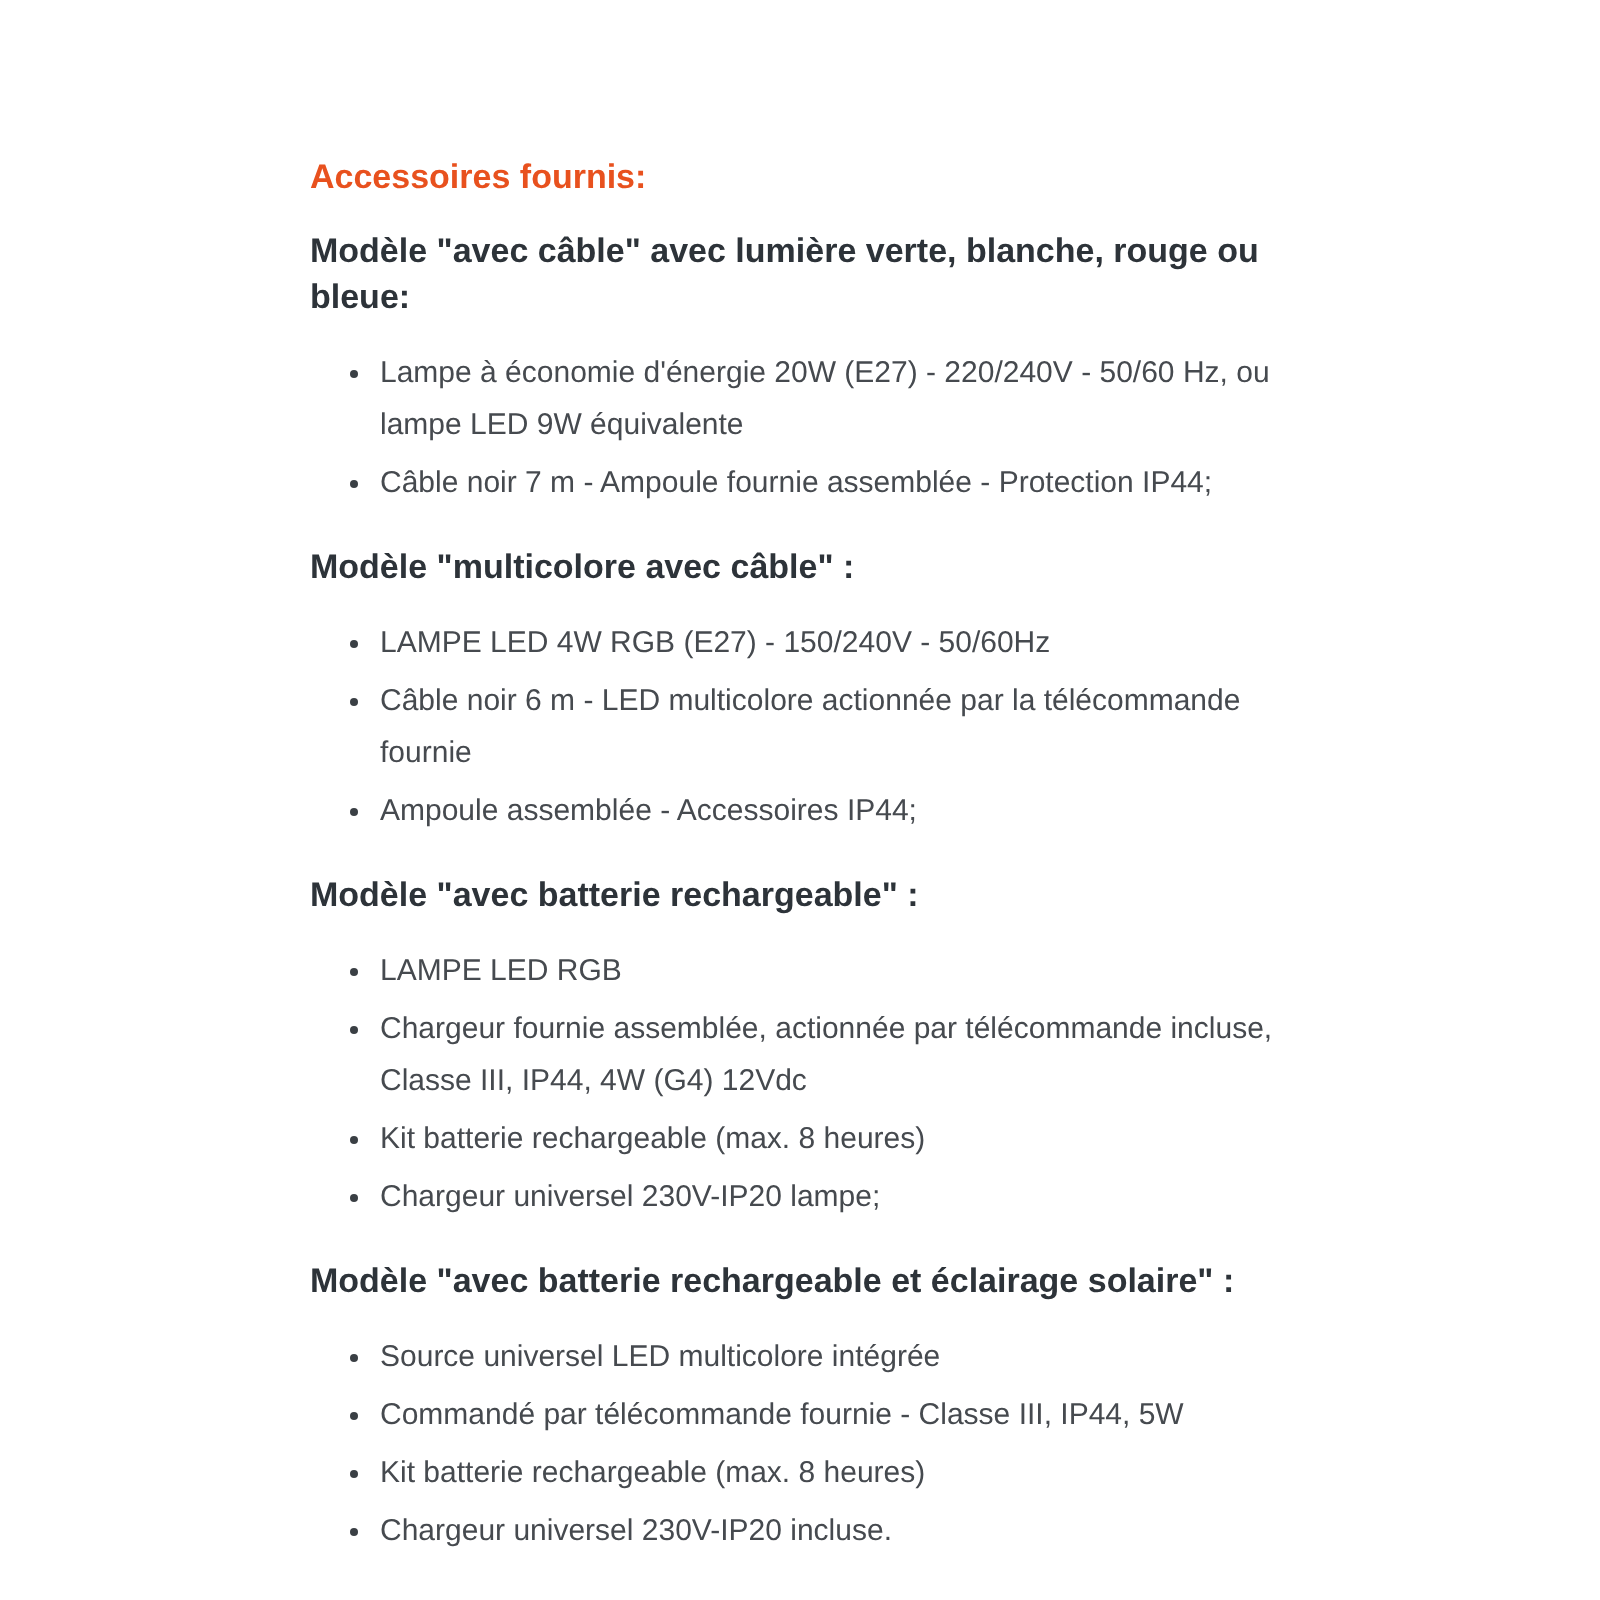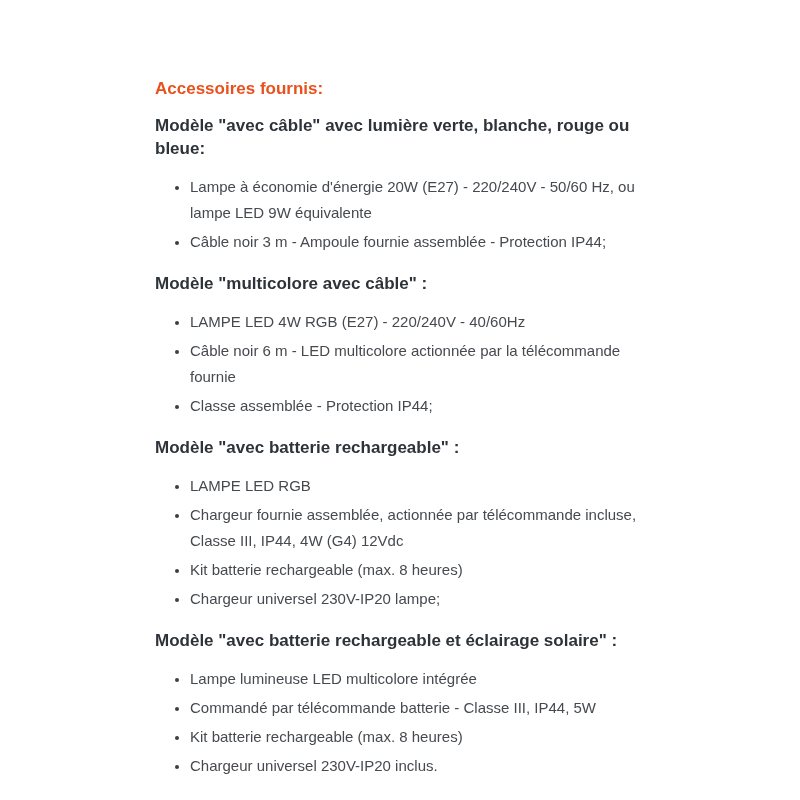--- a/index.html
+++ b/index.html
@@ -55,47 +55,47 @@
 <body>
 
 <div class="page">
   <main class="content">
     <p class="intro-heading">Accessoires fournis:</p>
     <div id="sections">
   <section class="section">
     <p class="section-heading">Modèle "avec câble" avec lumière verte, blanche, rouge ou bleue:</p>
     <ul class="bullet-list">
             <li>Lampe à économie d'énergie 20W (E27) - 220/240V - 50/60 Hz, ou lampe LED 9W équivalente</li>
-            <li>Câble noir 3 m - Ampoule fournie assemblée - Protection IP44;</li>
+            <li>Câble noir 7 m - Ampoule fournie assemblée - Protection IP44;</li>
           </ul>
   </section>
 
   <section class="section">
     <p class="section-heading">Modèle "multicolore avec câble" :</p>
     <ul class="bullet-list">
-            <li>LAMPE LED 4W RGB (E27) - 220/240V - 40/60Hz</li>
+            <li>LAMPE LED 4W RGB (E27) - 150/240V - 50/60Hz</li>
             <li>Câble noir 6 m - LED multicolore actionnée par la télécommande fournie</li>
-            <li>Classe assemblée - Protection IP44;</li>
+            <li>Ampoule assemblée - Accessoires IP44;</li>
           </ul>
   </section>
 
   <section class="section">
     <p class="section-heading">Modèle "avec batterie rechargeable" :</p>
     <ul class="bullet-list">
             <li>LAMPE LED RGB</li>
             <li>Chargeur fournie assemblée, actionnée par télécommande incluse, Classe III, IP44, 4W (G4) 12Vdc</li>
             <li>Kit batterie rechargeable (max. 8 heures)</li>
             <li>Chargeur universel 230V-IP20 lampe;</li>
           </ul>
   </section>
 
   <section class="section">
     <p class="section-heading">Modèle "avec batterie rechargeable et éclairage solaire" :</p>
     <ul class="bullet-list">
-            <li>Lampe lumineuse LED multicolore intégrée</li>
-            <li>Commandé par télécommande batterie - Classe III, IP44, 5W</li>
+            <li>Source universel LED multicolore intégrée</li>
+            <li>Commandé par télécommande fournie - Classe III, IP44, 5W</li>
             <li>Kit batterie rechargeable (max. 8 heures)</li>
-            <li>Chargeur universel 230V-IP20 inclus.</li>
+            <li>Chargeur universel 230V-IP20 incluse.</li>
           </ul>
   </section>
 </div>
   </main>
 </div>
 
 </body></html>

